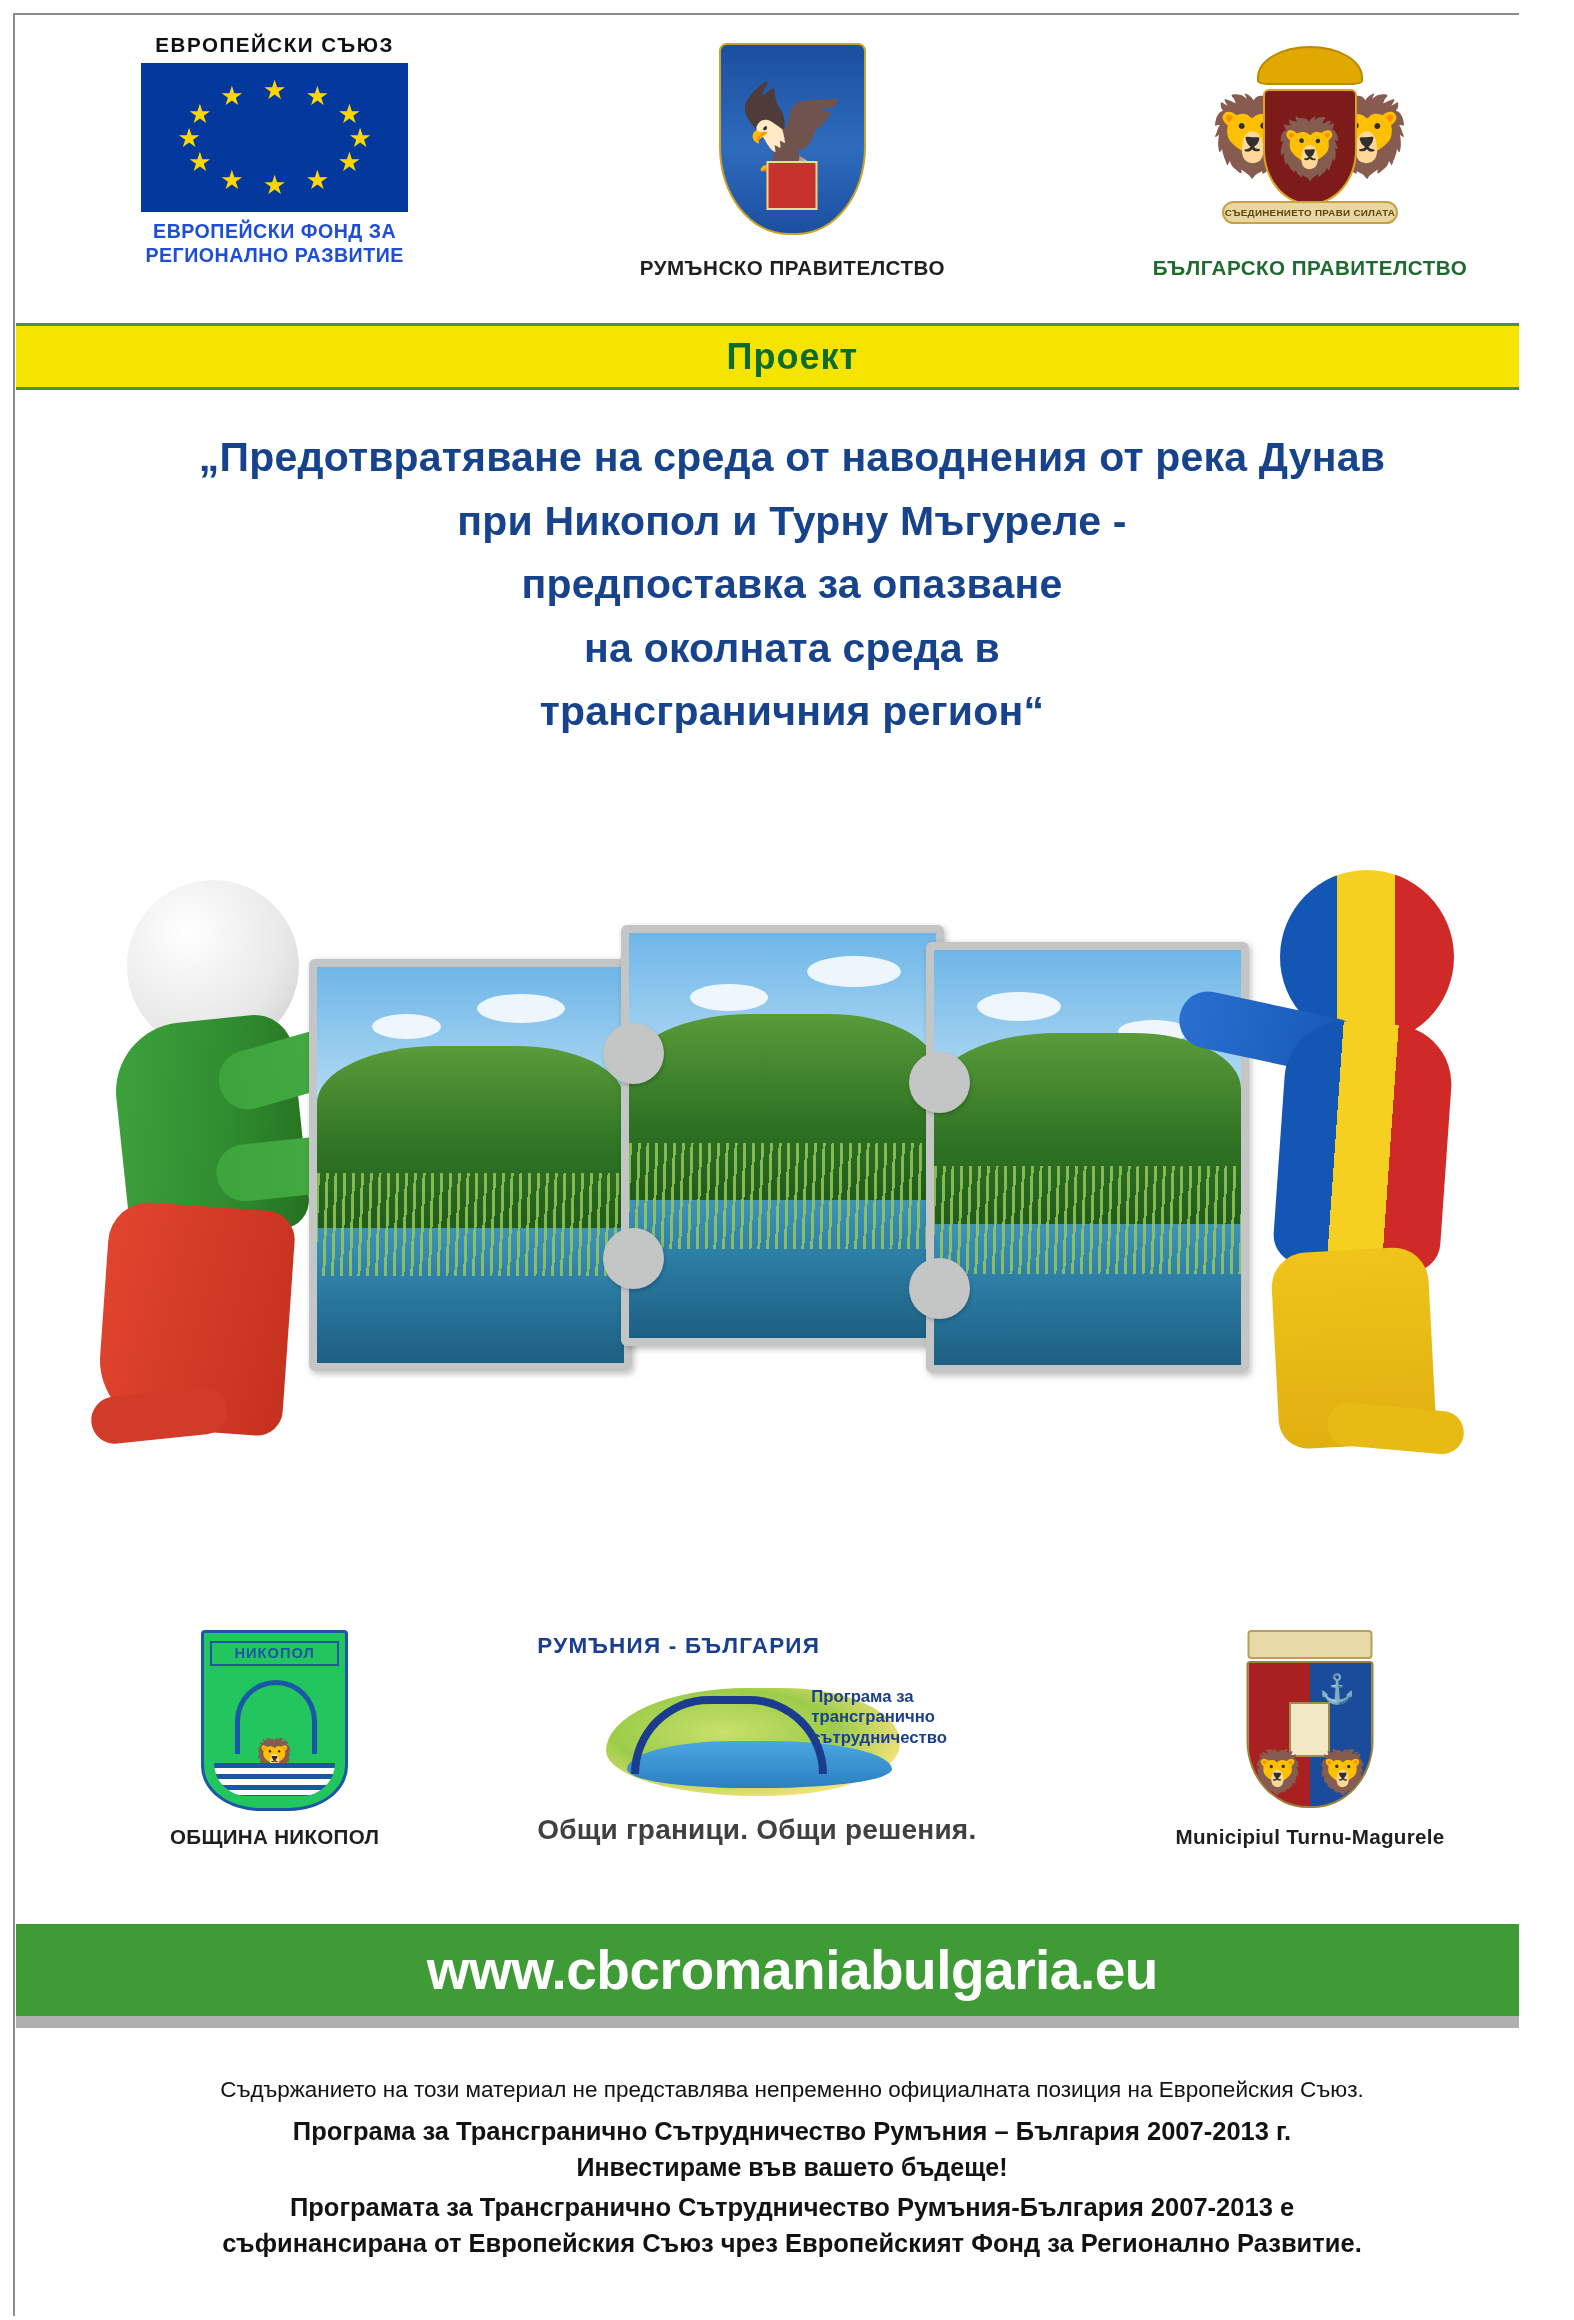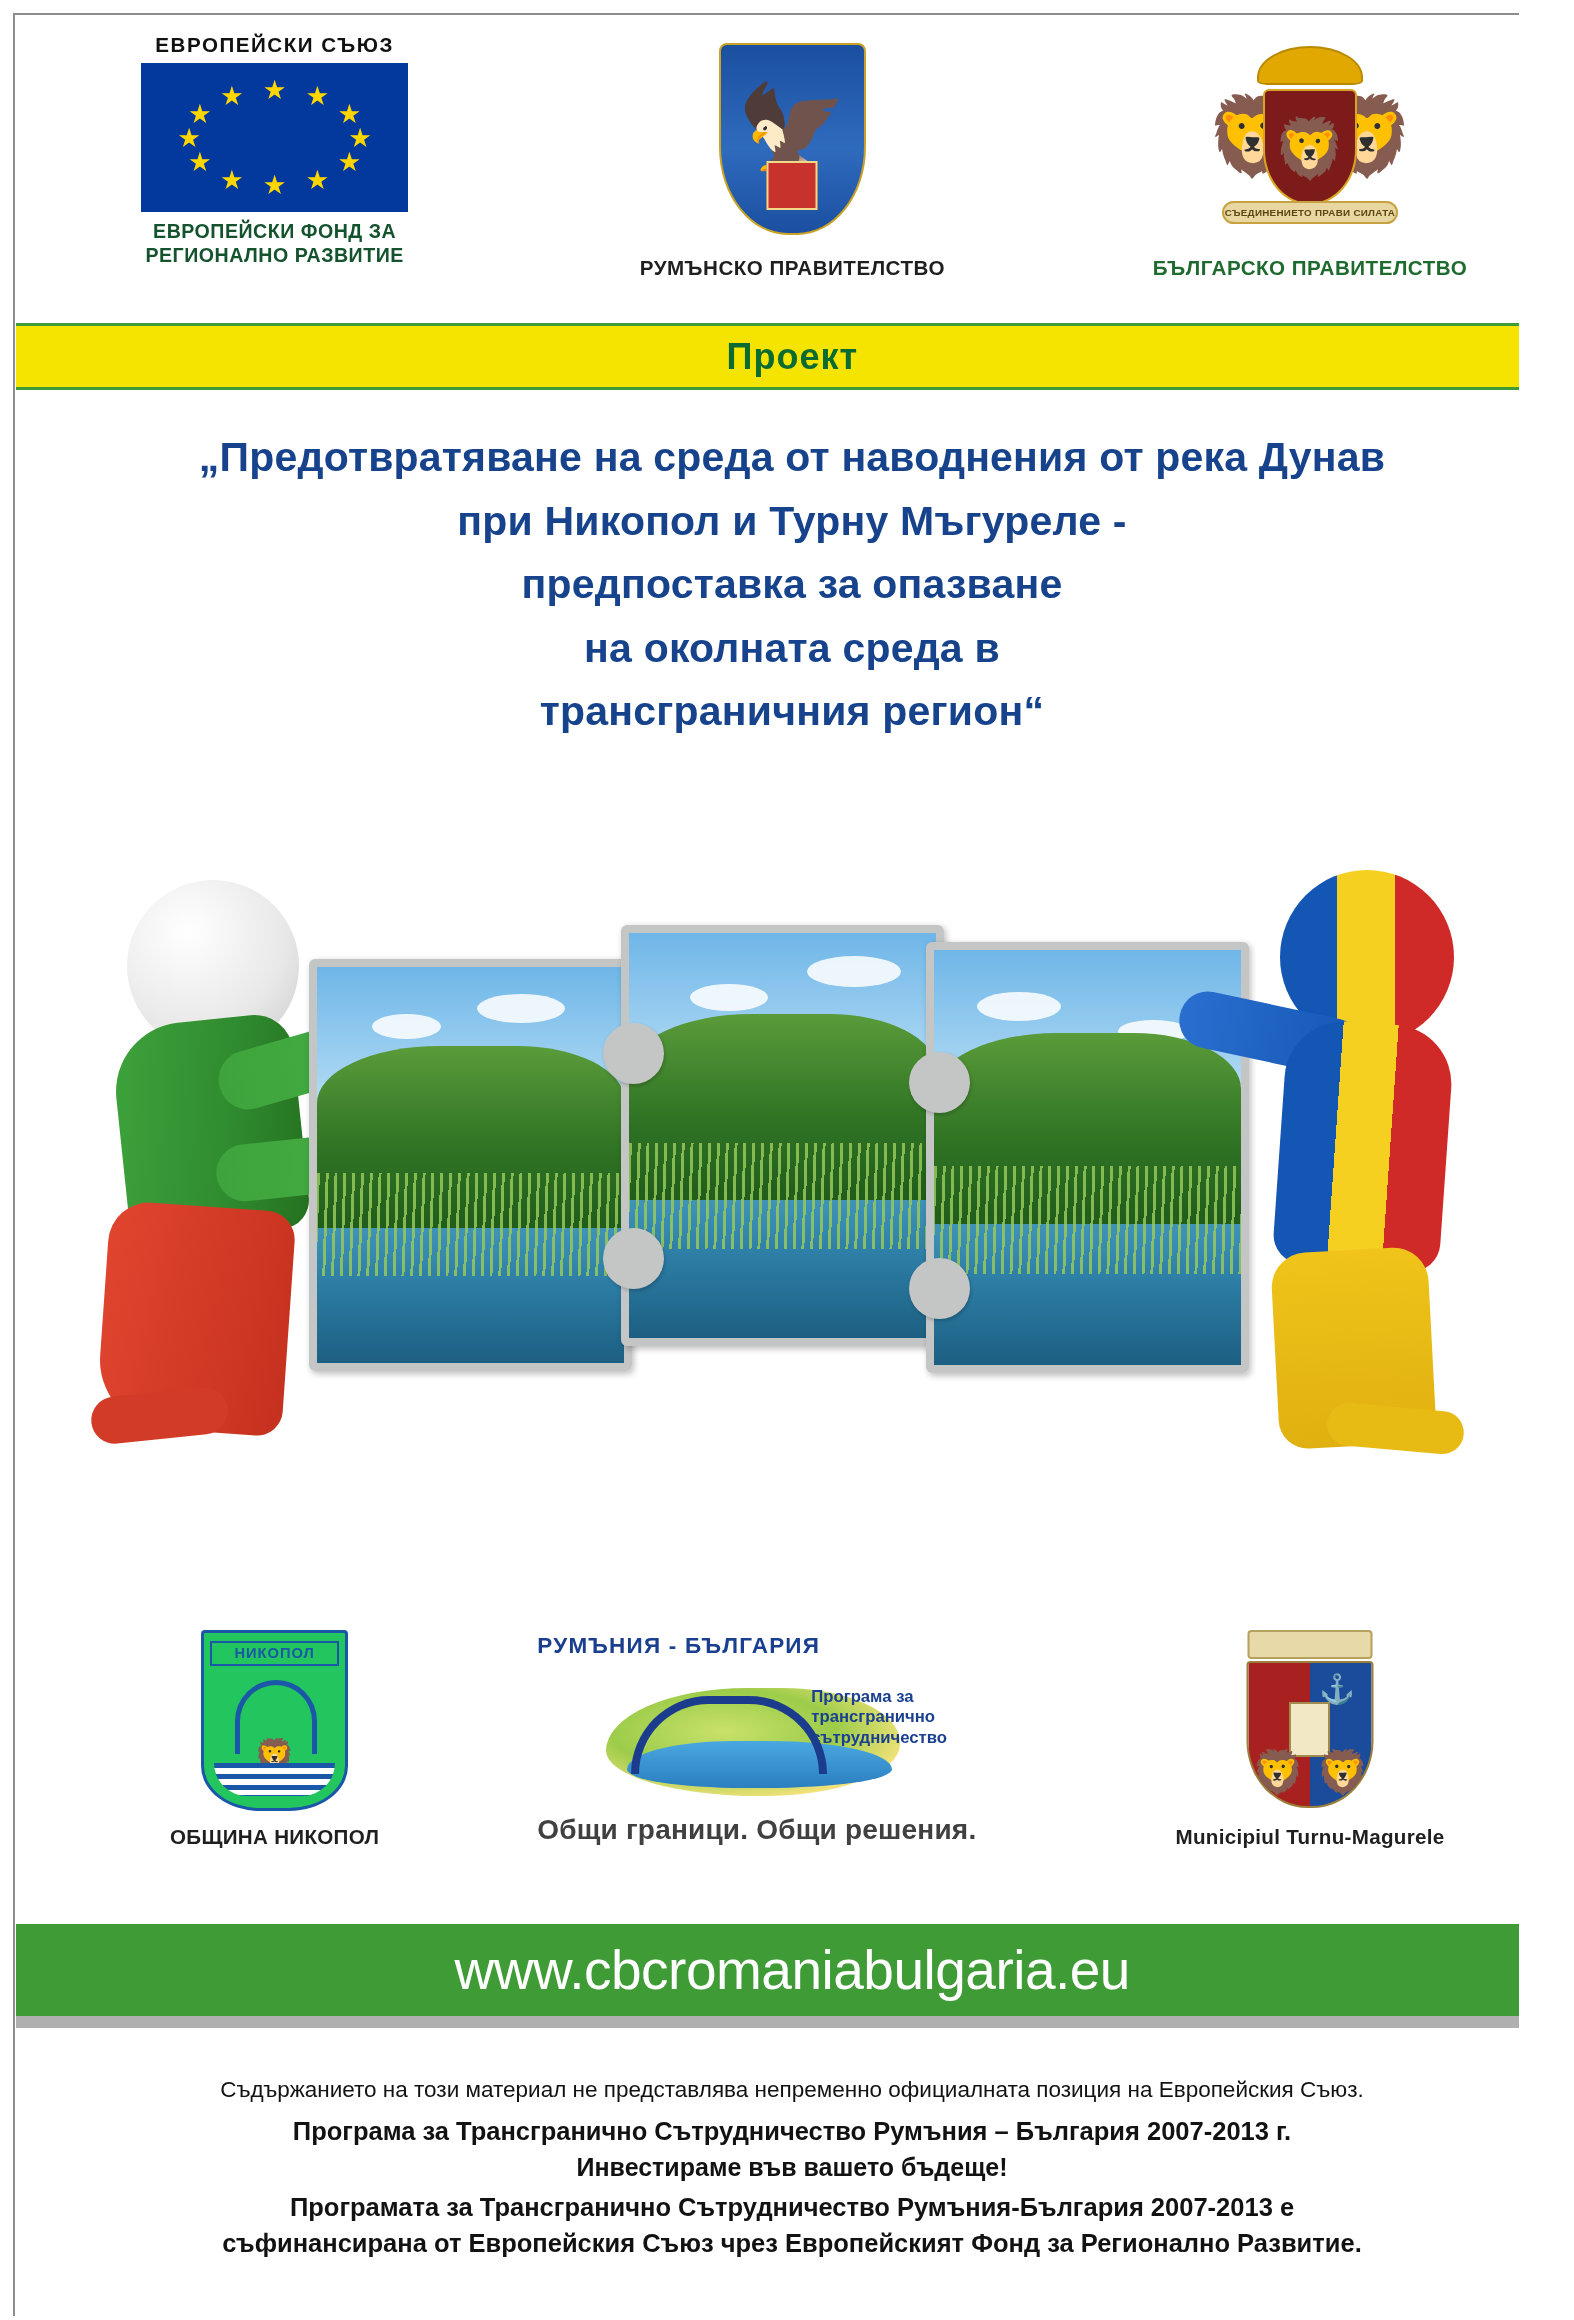--- a/index.html
+++ b/index.html
@@ -59,21 +59,21 @@
     font-size: 26.5px;
     line-height: 26.5px;
     transform: translate(-50%, -50%);
   }
   .eu-sub {
     margin-top: 7.8px;
     font-size: 19.6px;
     font-weight: bold;
     line-height: 1.2;
     text-align: center;
-    color: #14532d;
+    color: #1d4ed8;
     letter-spacing: 0.5px;
   }
 
   
   .ro-shield-wrap { height: 211px; display:flex; align-items:center; }
   .ro-shield {
     width: 147px; height: 192px;
     background: linear-gradient(180deg,#1b4fa0 0%, #2f6bbd 55%, #1b4fa0 100%);
     border: 2.9px solid #c9a227;
     border-radius: 7.8px 7.8px 69px 69px / 7.8px 7.8px 88px 88px;
@@ -450,21 +450,21 @@
   .url-bar {
     position: absolute;
     left: 10.8px; top: 1919px;
     width: 1553px; height: 92px;
     background: #3f9b35;
     display: flex; align-items: center; justify-content: center;
   }
   .url-bar span {
     color: #ffffff;
     font-size: 55px;
-    font-weight: normal;
+    font-weight: bold;
     letter-spacing: -0.5px;
   }
   .url-shadow {
     position: absolute;
     left: 10.8px; top: 2011px;
     width: 1553px; height: 11.8px;
     background: #b0b0b0;
   }
 
   

